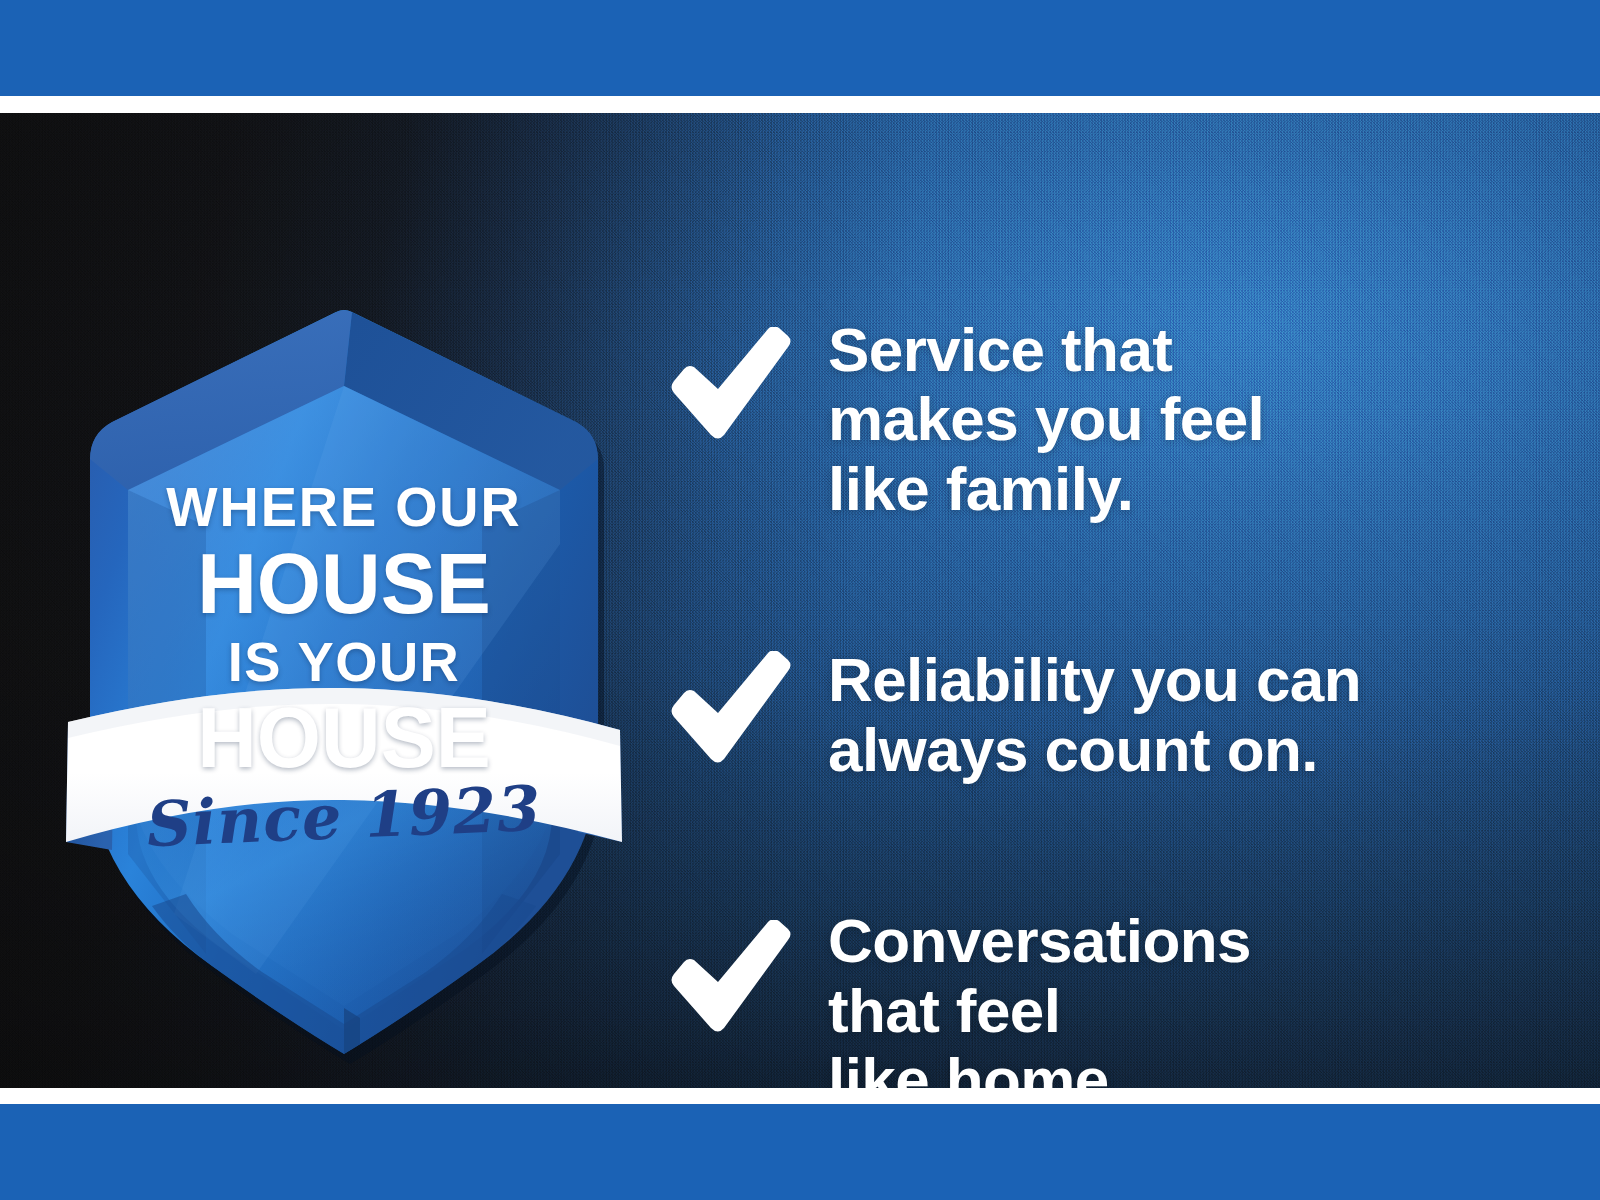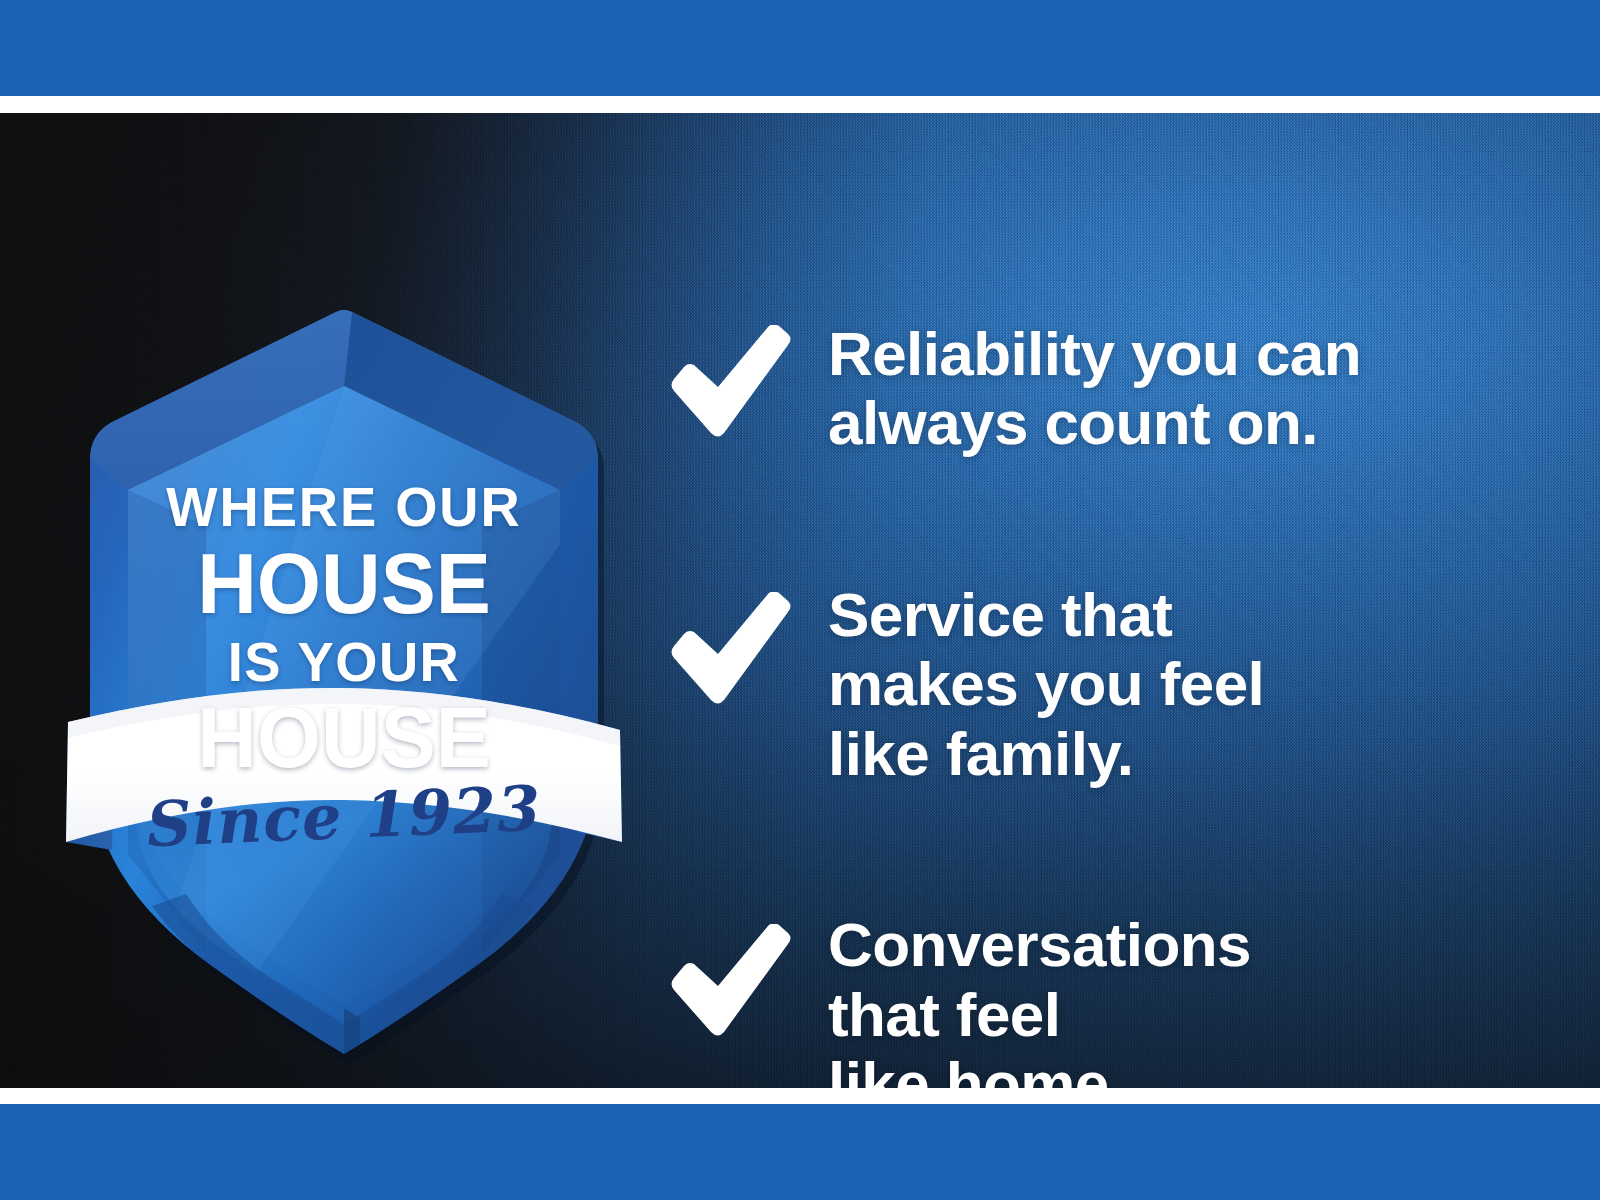--- a/index.html
+++ b/index.html
@@ -315,43 +315,43 @@
         <div class="badge-line bl-2">HOUSE</div>
         <div class="badge-line bl-3">IS YOUR</div>
         <div class="badge-line bl-4">HOUSE</div>
       </div>
 
       <div class="badge-since">Since 1923</div>
     </div>
 
     <div class="bullets">
 
-      <div class="bullet b1">
-        <span class="check-icon">
-          <svg viewBox="0 0 124 118" xmlns="http://www.w3.org/2000/svg" aria-hidden="true">
-            <path d="M6,54 L16,42 Q20,37 26,40 L50,62 L100,2 Q105,-3 111,1 L120,9 Q125,14 120,20
-                     L56,108 Q50,115 43,108 L6,66 Q1,60 6,54 Z" fill="#ffffff"></path>
-          </svg>
-        </span>
-        <span class="bullet-text">Reliability you can
-always count on.</span>
-      </div>
-
       <div class="bullet b2">
         <span class="check-icon">
           <svg viewBox="0 0 124 118" xmlns="http://www.w3.org/2000/svg" aria-hidden="true">
             <path d="M6,54 L16,42 Q20,37 26,40 L50,62 L100,2 Q105,-3 111,1 L120,9 Q125,14 120,20
                      L56,108 Q50,115 43,108 L6,66 Q1,60 6,54 Z" fill="#ffffff"></path>
           </svg>
         </span>
         <span class="bullet-text">Service that
 makes you feel
 like family.</span>
       </div>
 
+      <div class="bullet b1">
+        <span class="check-icon">
+          <svg viewBox="0 0 124 118" xmlns="http://www.w3.org/2000/svg" aria-hidden="true">
+            <path d="M6,54 L16,42 Q20,37 26,40 L50,62 L100,2 Q105,-3 111,1 L120,9 Q125,14 120,20
+                     L56,108 Q50,115 43,108 L6,66 Q1,60 6,54 Z" fill="#ffffff"></path>
+          </svg>
+        </span>
+        <span class="bullet-text">Reliability you can
+always count on.</span>
+      </div>
+
       <div class="bullet b3">
         <span class="check-icon">
           <svg viewBox="0 0 124 118" xmlns="http://www.w3.org/2000/svg" aria-hidden="true">
             <path d="M6,54 L16,42 Q20,37 26,40 L50,62 L100,2 Q105,-3 111,1 L120,9 Q125,14 120,20
                      L56,108 Q50,115 43,108 L6,66 Q1,60 6,54 Z" fill="#ffffff"></path>
           </svg>
         </span>
         <span class="bullet-text">Conversations
 that feel
 like home.</span>

